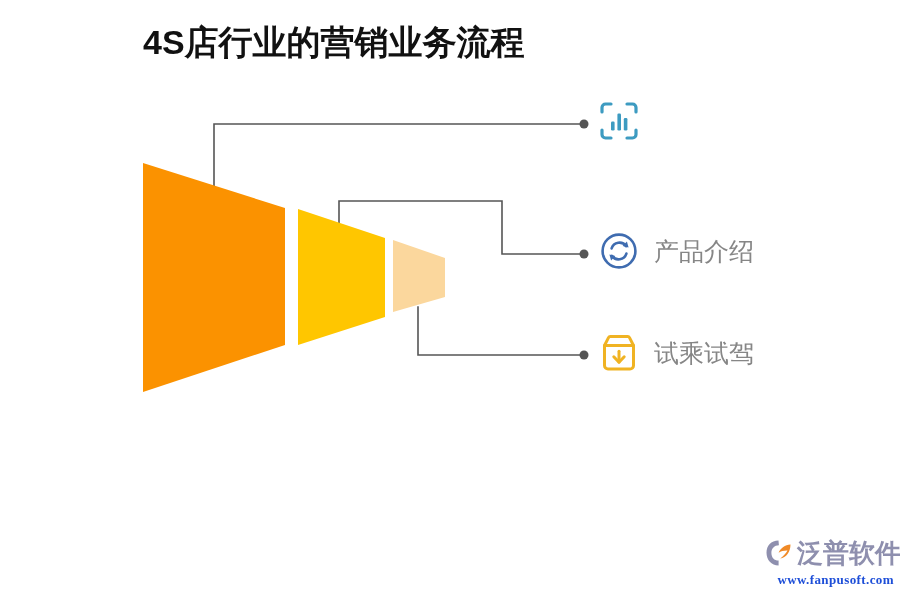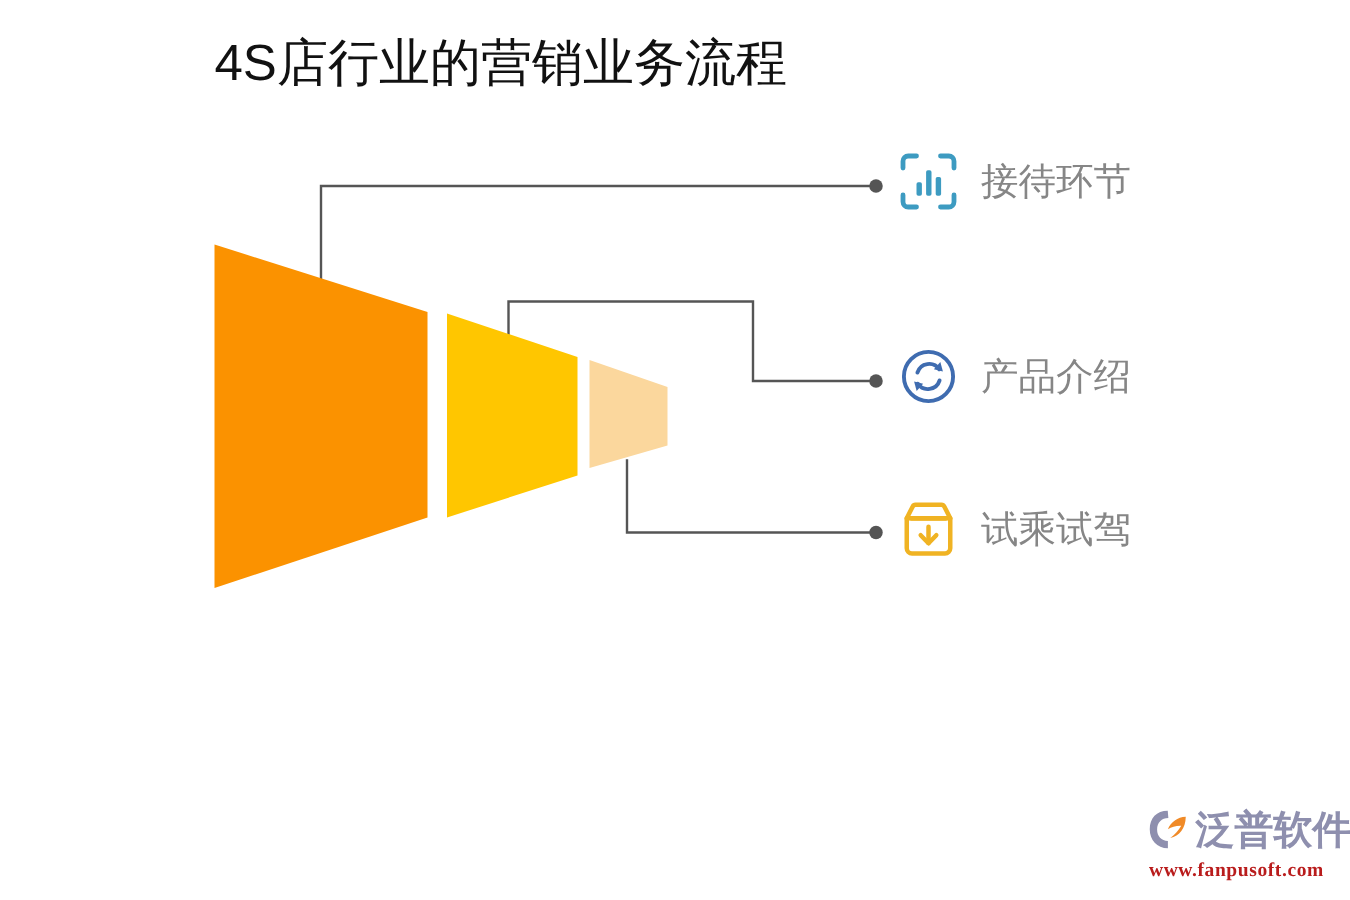--- a/index.html
+++ b/index.html
@@ -18,21 +18,21 @@
     width: 900px;
     height: 600px;
     background: #ffffff;
   }
   
   #page-title {
     position: absolute;
     left: 143px;
     top: 22px;
     font-size: 34px;
-    font-weight: normal;
+    font-weight: bold;
     color: #111111;
     letter-spacing: 0px;
     white-space: nowrap;
     line-height: 1.2;
     text-align: right;
   }
   
   #funnel-svg {
     position: absolute;
     left: 0;
@@ -65,20 +65,21 @@
   #stage-row-1 { left: 598px; top: 228px; }
   #stage-row-2 { left: 598px; top: 330px; }
 
   
   #brand-logo {
     position: absolute;
     left: 764px;
     top: 536px;
     width: 130px;
     height: 52px;
+    text-align: right;
   }
   #brand-logo-top {
     display: flex;
     align-items: center;
     height: 34px;
   }
   #brand-mark {
     width: 30px;
     height: 30px;
     flex: 0 0 30px;
@@ -90,21 +91,21 @@
     color: #8e8fae;
     letter-spacing: 0px;
     line-height: 1;
     white-space: nowrap;
   }
   #brand-url {
     margin-top: 2px;
     margin-left: 2px;
     font-size: 13px;
     font-weight: bold;
-    color: #b91c1c;
+    color: #1d4ed8;
     letter-spacing: 0.4px;
     white-space: nowrap;
     font-family: "Liberation Serif", "DejaVu Serif", serif;
   }
 </style>
 </head>
 <body>
 
 <div id="page" style="background: rgb(255, 255, 255);">
 
@@ -138,21 +139,20 @@
         <path d="M29 4 H34.5 A3.5 3.5 0 0 1 38 7.5 V12"></path>
         <path d="M38 30 V34.5 A3.5 3.5 0 0 1 34.5 38 H29"></path>
         <path d="M13 38 H7.5 A3.5 3.5 0 0 1 4 34.5 V30"></path>
       </g>
       <g class="icon-fill-0" fill="#3d9bc1">
         <rect x="13" y="21.5" width="3.6" height="9" rx="1.2"></rect>
         <rect x="19.4" y="13.5" width="3.6" height="17" rx="1.2"></rect>
         <rect x="25.8" y="18" width="3.6" height="12.5" rx="1.2"></rect>
       </g>
     </svg>
-    <span class="stage-label" style="color: rgb(134, 134, 134);">接待环节</span>
   </div>
 
   <div class="stage-row" id="stage-row-2">
     <svg class="stage-icon" viewBox="0 0 42 42" xmlns="http://www.w3.org/2000/svg">
       <g class="icon-stroke-2" fill="none" stroke-width="3" stroke-linecap="round" stroke-linejoin="round" stroke="#f0b323">
         <path d="M6.5 13.5 L10.5 5.6 A2 2 0 0 1 12.3 4.5 H29.7 A2 2 0 0 1 31.5 5.6 L35.5 13.5"></path>
         <path d="M6.5 13.5 V33.5 A3.5 3.5 0 0 0 10 37 H32 A3.5 3.5 0 0 0 35.5 33.5 V13.5 Z"></path>
         <path d="M9.6 13.6 H32.4"></path>
       </g>
       <g class="icon-stroke-2" fill="none" stroke-width="3" stroke-linecap="round" stroke-linejoin="round" stroke="#f0b323">

